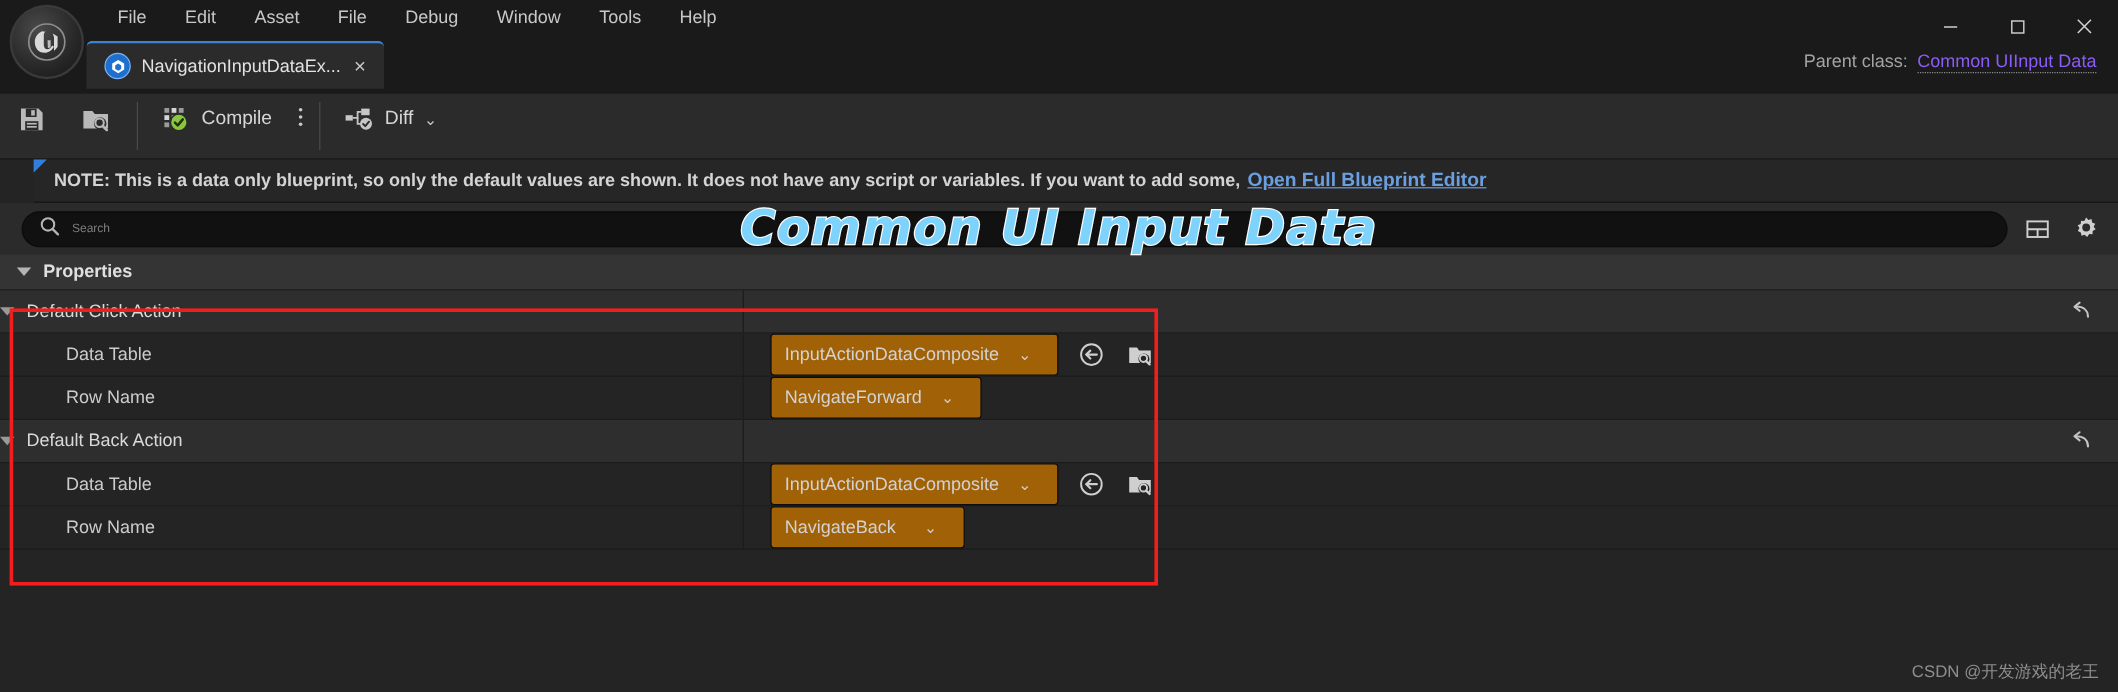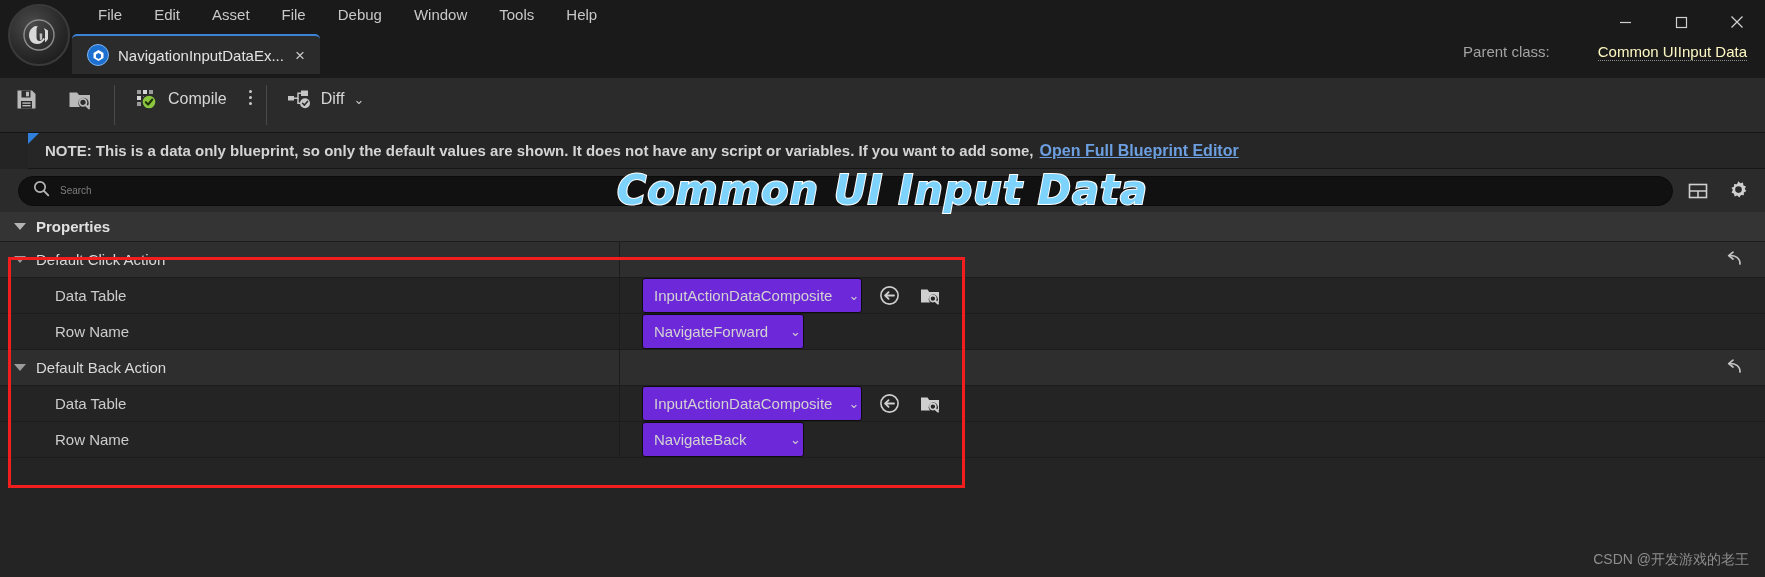--- a/index.html
+++ b/index.html
@@ -59,21 +59,21 @@
   }
   .tab-label { font-size: 15px; color: #e2e2e2; white-space: nowrap; }
   .tab-close { color: #c9c9c9; font-size: 17px; line-height: 17px; padding: 0 2px; }
 
   .parentclass {
     position: absolute; right: 18px; top: 43px;
     display: flex; align-items: baseline; gap: 8px;
     font-size: 15px;
   }
   .pc-label { color: #a3a3a3; }
-  .pc-link { color: #fef9c3; border-bottom: 1px dotted #8d8d8d; margin-left: 40px; }
+  .pc-link { color: #8b5cf6; border-bottom: 1px dotted #8d8d8d; }
 
   
   .toolbar {
     height: 55px; background: #2b2b2b;
     display: flex; align-items: center; border-bottom: 1px solid #151515;
   }
   .tb-group { display: flex; height: 100%; }
   .tb-sep { width: 1px; height: 40px; background: #4a4a4a; margin: 0 6px; }
   .tb-btn {
     display: flex; align-items: center; gap: 9px;
@@ -134,30 +134,30 @@
   .prow {
     position: relative; display: flex; align-items: center;
     height: 36px; border-bottom: 1px solid #1c1c1c;
   }
   .prow.cat { background: #2e2e2e; }
   .prow.val { background: #242424; }
   .pname {
     width: 620px; height: 100%; display: flex; align-items: center;
     gap: 10px; border-right: 1px solid #1c1c1c;
   }
-  .pname.cat { padding-left: 14px; }
+  .pname.cat { }
   .pname.val { padding-left: 55px; }
   .pname-text { font-size: 15px; color: #cccccc; }
   .pname.cat .pname-text { color: #d9d9d9; }
   .pval { flex: 1; height: 100%; display: flex; align-items: center; gap: 13px; padding-left: 22px; }
 
   .combo {
-    height: 35px; background: #6d28d9; border: 1px solid #0d0d0d; border-radius: 3px;
+    height: 35px; background: #a16207; border: 1px solid #0d0d0d; border-radius: 3px;
     display: flex; align-items: center; justify-content: space-between;
-    padding: 0 2px 0 11px; gap: 16px; color: #d2d2d2; font-size: 15px;
+    padding: 0 22px 0 11px; gap: 16px; color: #d2d2d2; font-size: 15px;
   }
   .combo.wide { min-width: 216px; }
   .combo.narrow { min-width: 162px; }
   .combo .cchev { font-size: 13px; color: #cfcfcf; }
 
   .ico-btn {
     width: 28px; height: 28px; display: flex; align-items: center; justify-content: center;
     border-radius: 3px; color: #cfcfcf;
   }
 

